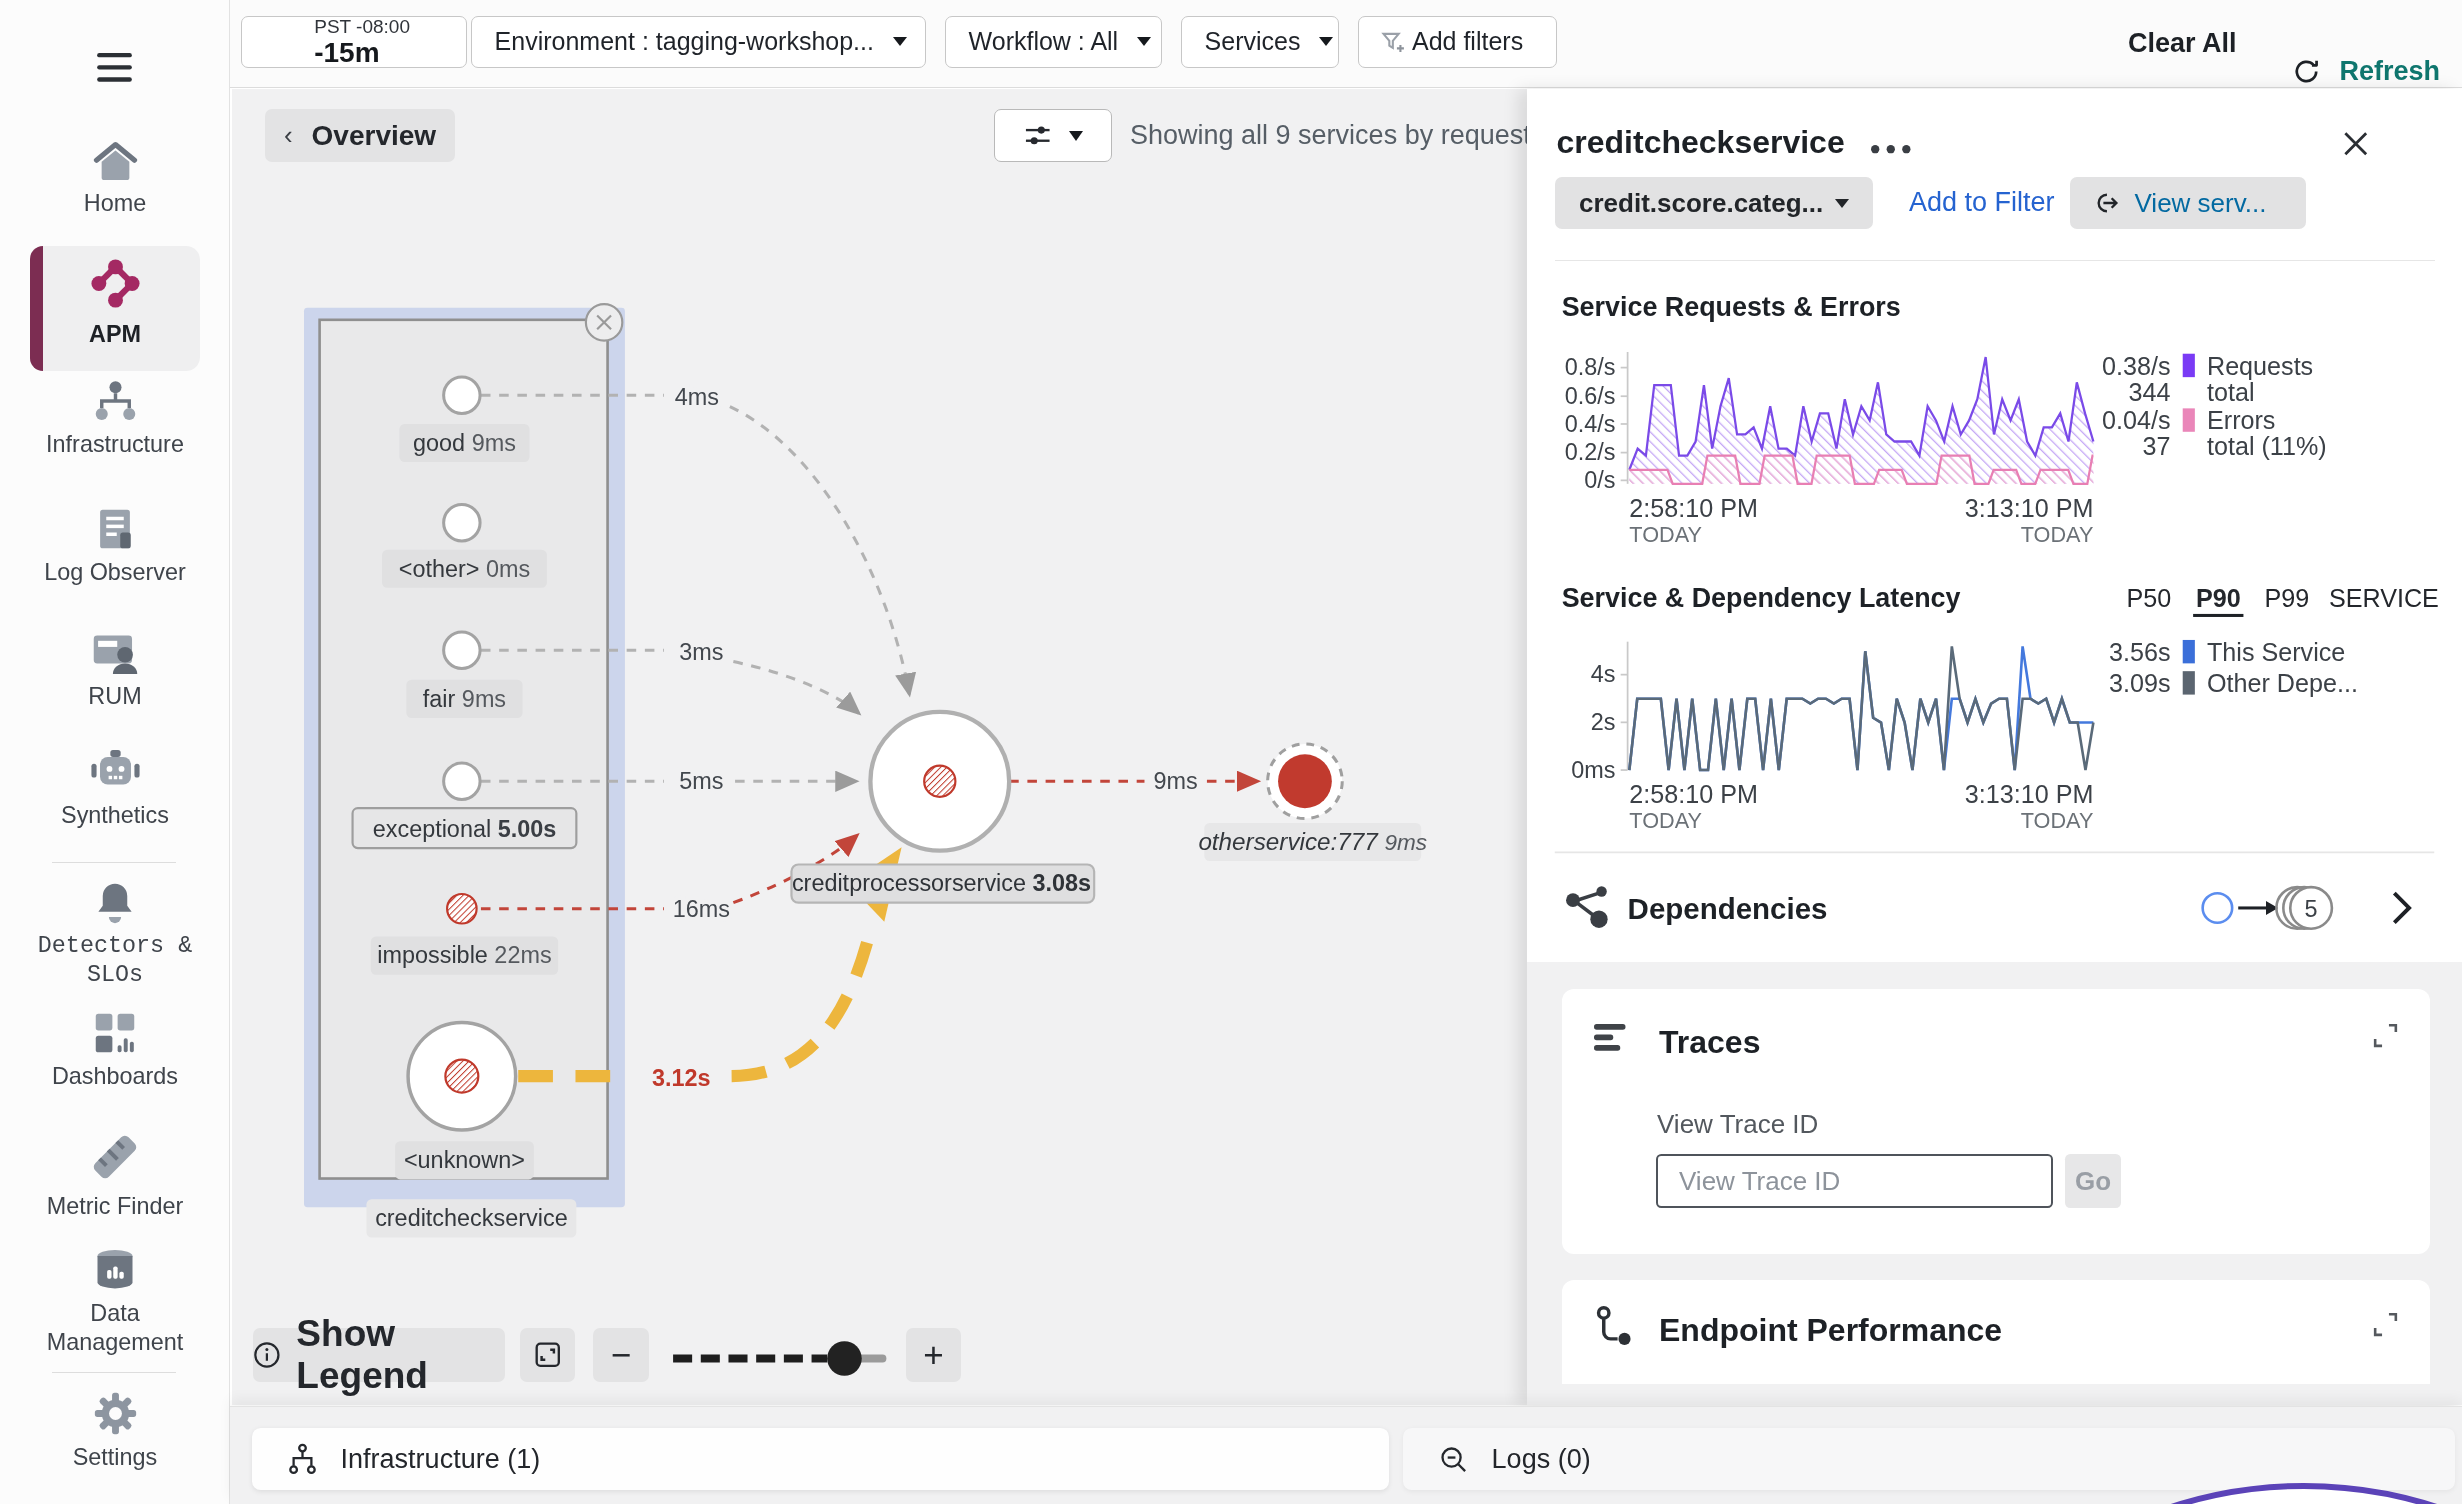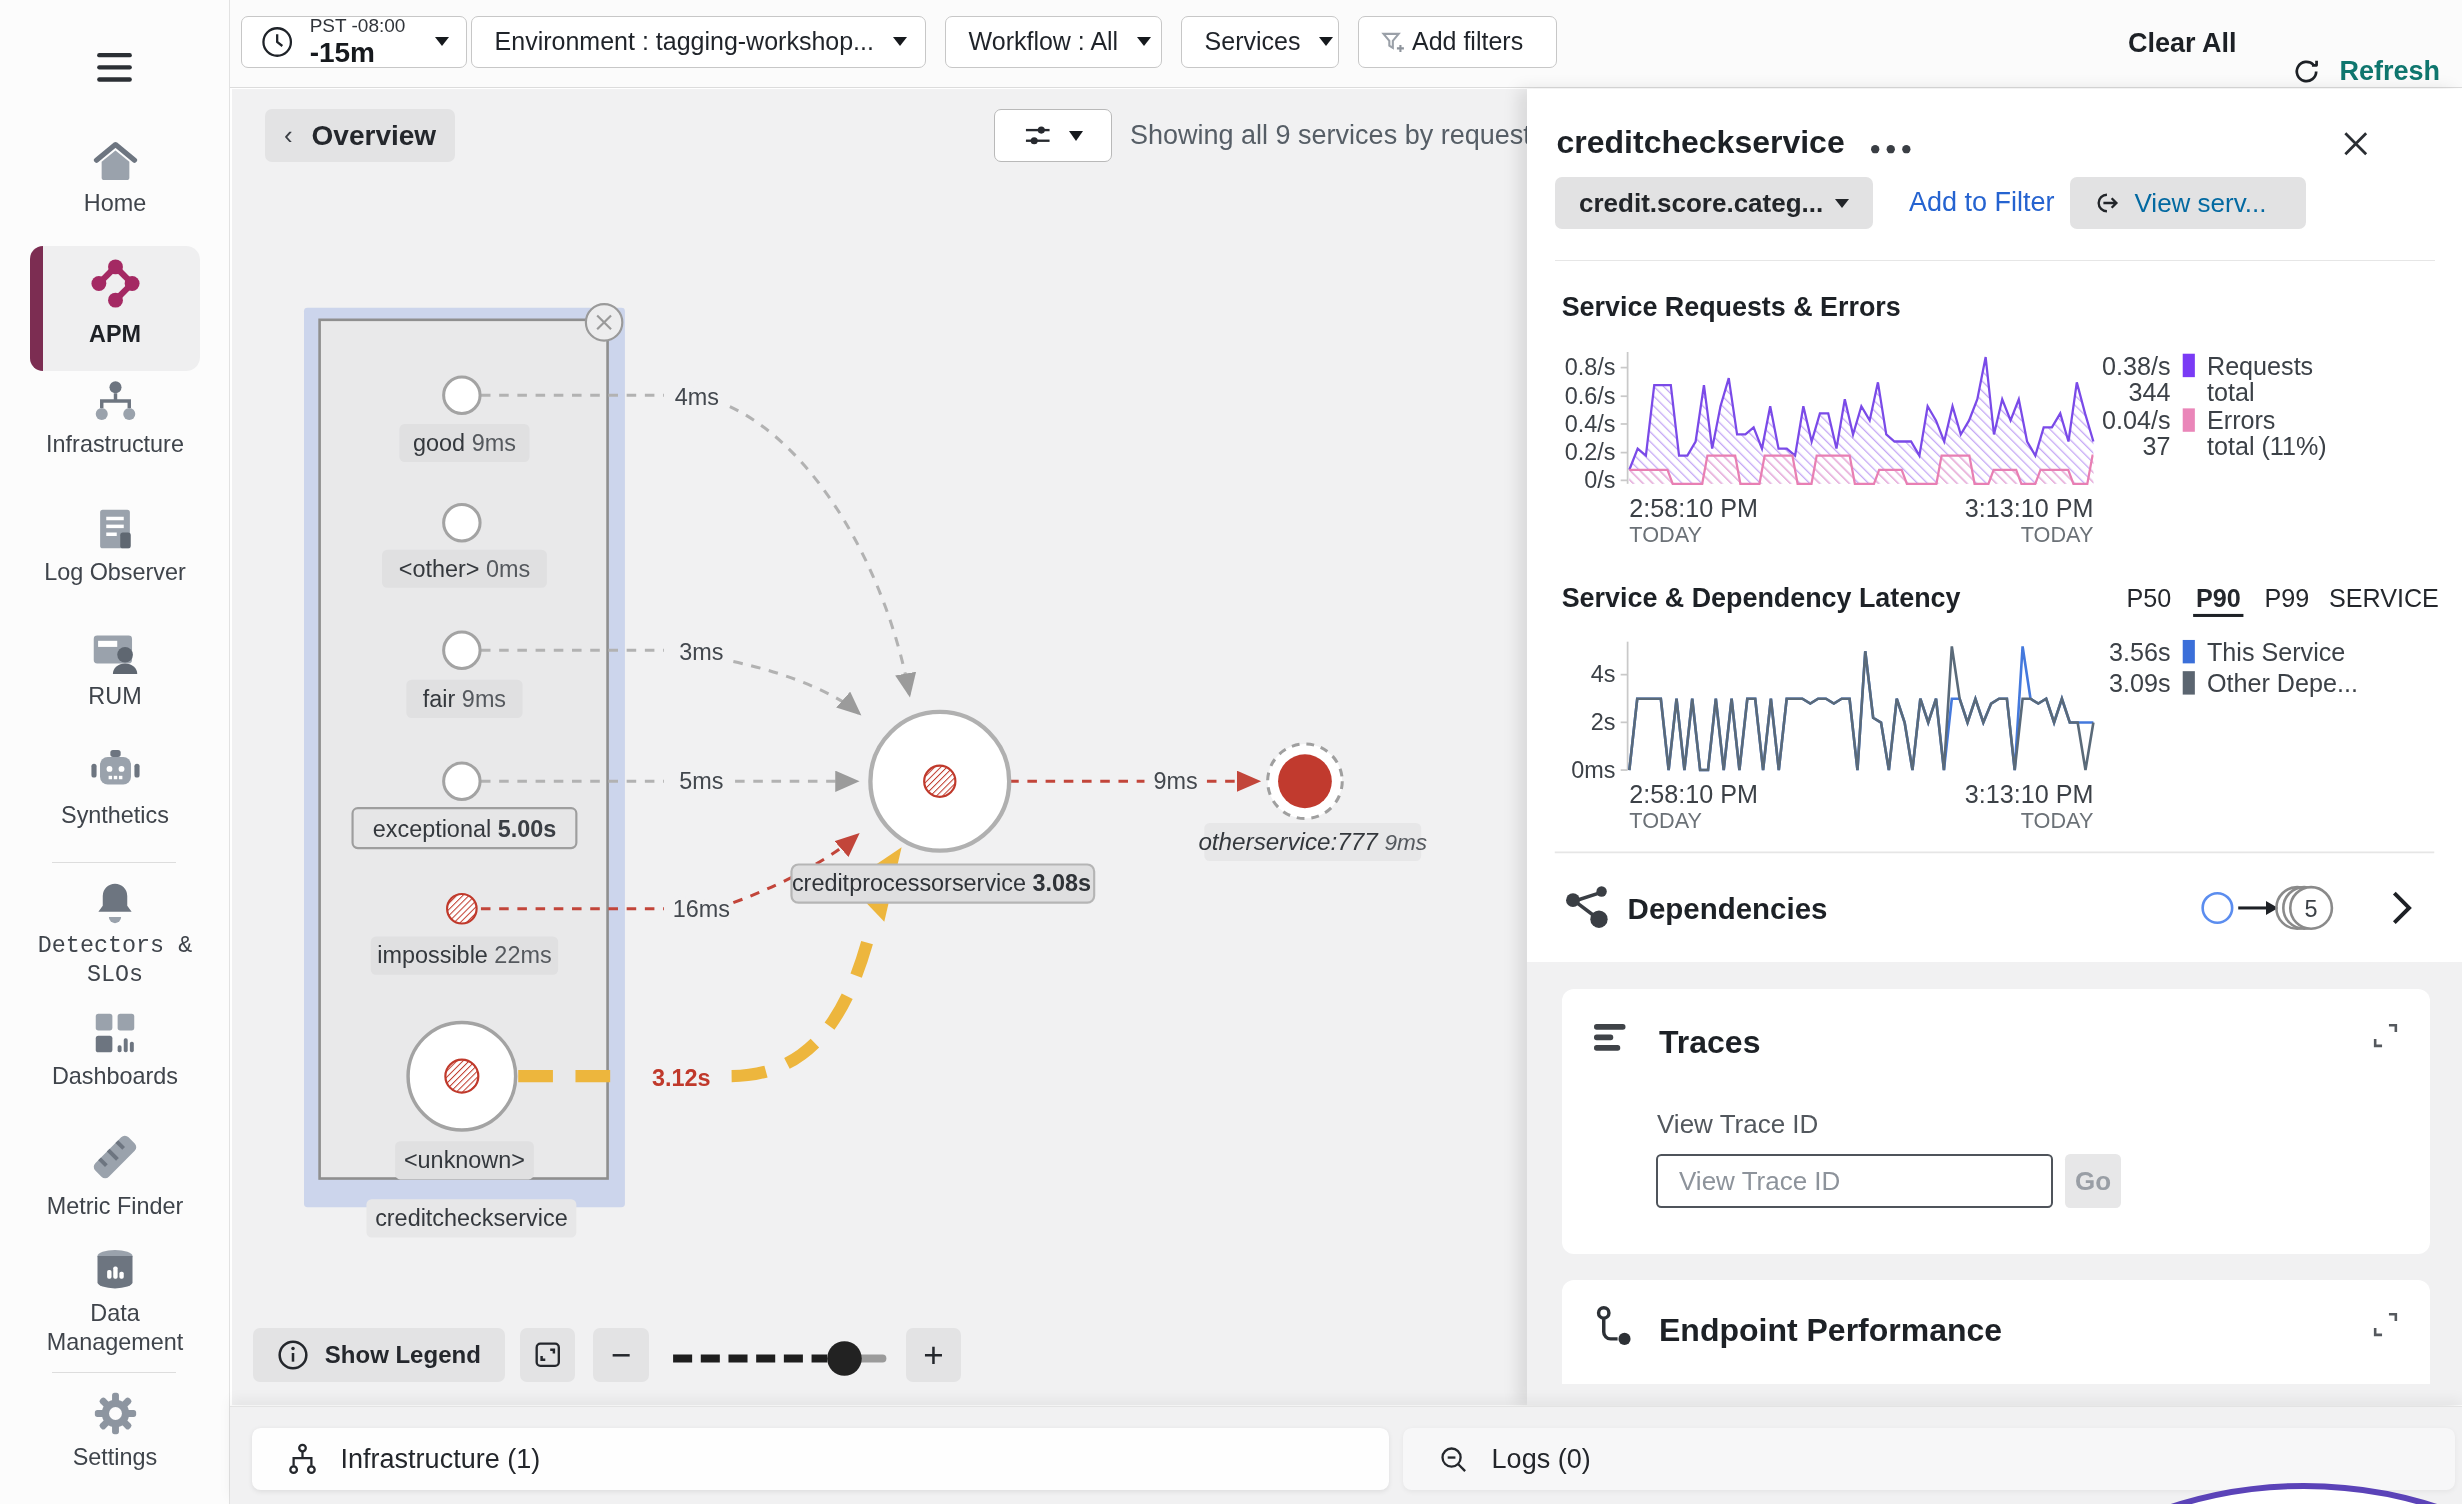--- a/index.html
+++ b/index.html
@@ -21,21 +21,21 @@
   
   #panel { position:absolute; left:1527px; top:89px; width:935px; height:1316px; background:#ffffff; box-shadow:-8.7px 0 15.6px rgba(0,0,0,0.10); }
   
   #bottombar { position:absolute; left:230px; top:1406px; width:2232px; height:99px; background:#f1f1f2; border-top:1.7px solid #e3e3e3; box-shadow:0 -7px 12px rgba(0,0,0,0.05); }
   .dockbtn { position:absolute; top:21px; height:62px; border-radius:8.7px; display:flex; align-items:center; font-size:27px; color:#23262b; box-shadow:0 1.7px 5.2px rgba(0,0,0,0.08); }
 </style>
 </head>
 <body>
 <div id="topbar">
 
-  <div class="tbtn" style="left:11.3px; width:226px; padding:0 17.4px;">
+  <div class="tbtn" style="left:11.3px; width:226px; padding:0 17.4px;flex-direction:column;">
     <svg width="36" height="36" viewBox="0 0 24 24" fill="none" stroke="#1f2329" stroke-width="1.6">
         <circle cx="12" cy="12" r="9.6"></circle>
         <path d="M12 6.6 V12 L15.6 14.8"></path>
       </svg>
     <div style="margin-left:15.6px; line-height:1;">
       <div style="font-size:19px; color:#30343a; margin-bottom:3.5px;">PST -08:00</div>
       <div style="font-size:28px; font-weight:bold; color:#16191d;">-15m</div>
     </div>
     <div class="caret" style="margin-left:29.5px;"></div>
   </div>
@@ -310,21 +310,21 @@
     <circle cx="816" cy="798" r="18" fill="url(#redhatch)" stroke="#c0392b" stroke-width="2.5"></circle>
     <rect x="645" y="894" width="349" height="44" rx="8" fill="#dfdfe0" stroke="#b5b5b5" stroke-width="2.5"></rect>
     <text x="818" y="925" text-anchor="middle" font-size="27" fill="#2f3338">creditprocessorservice <tspan font-weight="bold">3.08s</tspan></text>
 
     <circle cx="1237" cy="798" r="43" fill="#ffffff" stroke="#9f9f9f" stroke-width="3.5" stroke-dasharray="9 8"></circle>
     <circle cx="1237" cy="798" r="31" fill="#c13a2e"></circle>
     <rect x="1121" y="846" width="250" height="44" rx="6" fill="#e7e7e8"></rect>
     <text x="1246" y="877" text-anchor="middle" font-size="28" font-style="italic" fill="#34383d">otherservice:777 <tspan fill="#55595e" font-size="26">9ms</tspan></text>
   </svg>
 
-  <div class="gbtn" style="left:21px; top:1239px; width:252px; height:54px; font-size:24px; font-weight:bold;">
+  <div class="gbtn" style="left:21px; top:1239px; width:252px; height:54px; font-size:37px; font-weight:bold;">
     <svg width="32" height="32" viewBox="0 0 24 24" fill="none" stroke="#24272c" stroke-width="1.9" style="margin-right:15.6px;">
         <circle cx="12" cy="12" r="10"></circle>
         <circle cx="12" cy="7.2" r="1.3" fill="#24272c" stroke="none"></circle>
         <line x1="12" y1="10.5" x2="12" y2="17"></line>
       </svg>
     Show Legend
   </div>
   <div class="gbtn" style="left:288px; top:1239px; width:55px; height:54px;">
     <svg width="29.5" height="29.5" viewBox="0 0 24 24" fill="none" stroke="#24272c" stroke-width="1.9">
         <rect x="3" y="3" width="18" height="18" rx="3"></rect>

